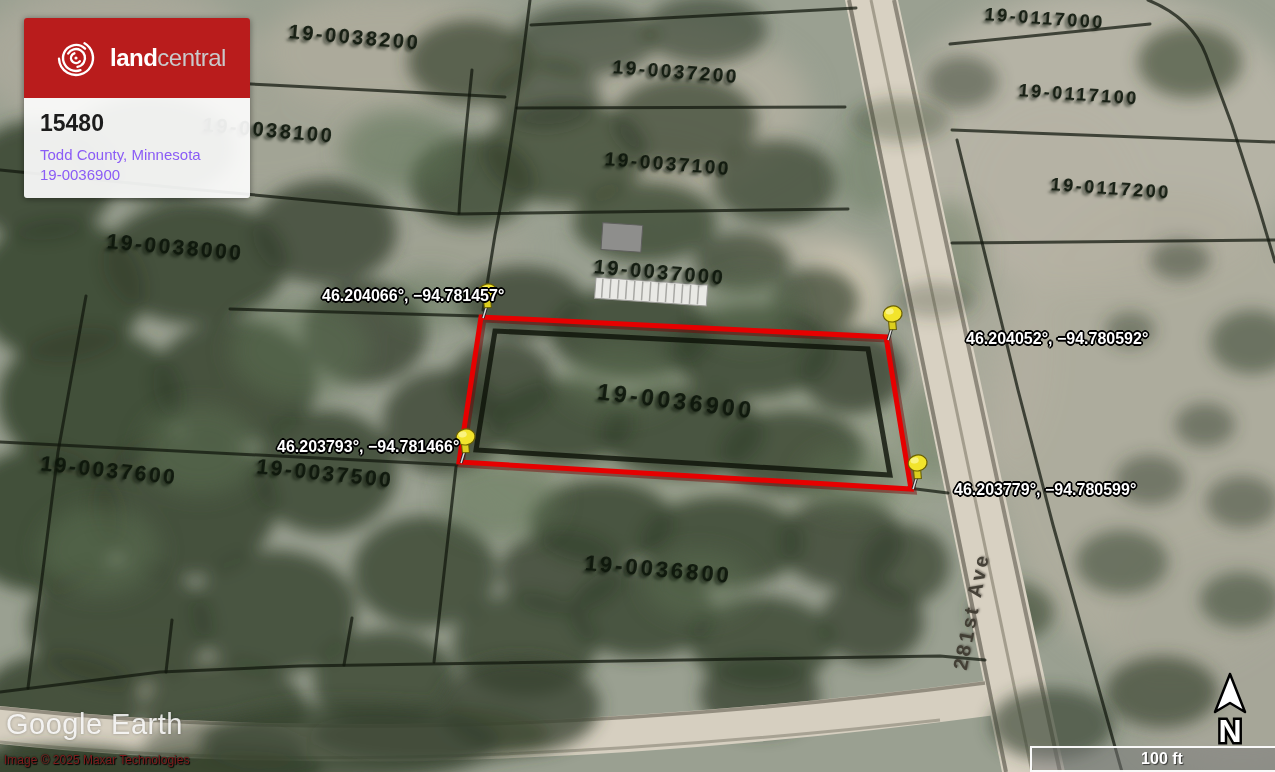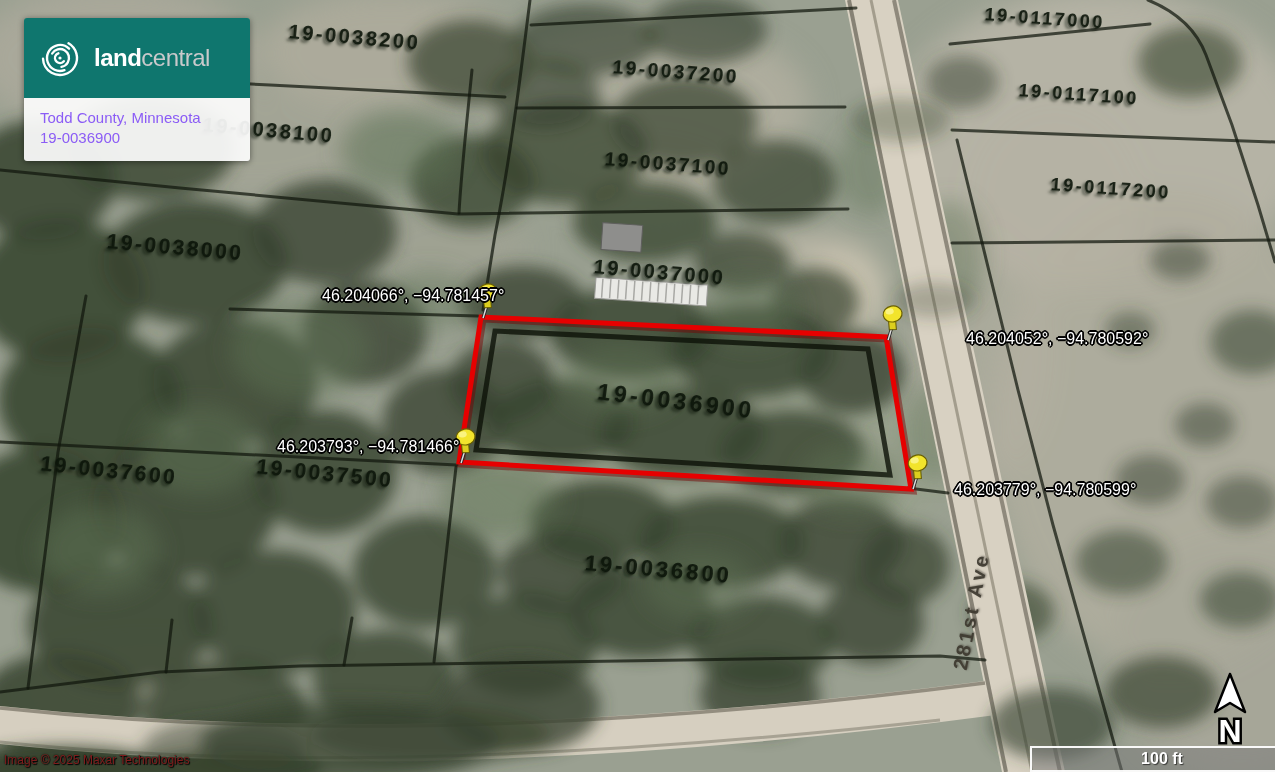--- a/index.html
+++ b/index.html
@@ -7,35 +7,35 @@
   #stage{position:relative;width:1275px;height:772px;background:#9aa091;overflow:hidden;}
   #map-svg{position:absolute;left:0;top:0;}
 
   .parcel-label{
     position:absolute;white-space:nowrap;font-weight:bold;
     color:rgba(12,22,10,0.88);letter-spacing:2.5px;
     text-shadow:-3px 3px 3px rgba(10,18,8,0.55), -1px 1px 1px rgba(10,18,8,0.4);
     transform-origin:left center;z-index:2;
   }
   .coord-label{
-    position:absolute;white-space:nowrap;font-size:16px;font-weight:normal;color:#fff;z-index:5;
+    position:absolute;white-space:nowrap;font-size:16px;font-weight:bold;color:#fff;z-index:5;
     text-shadow:-1.8px 0 0 #000,1.8px 0 0 #000,0 -1.8px 0 #000,0 1.8px 0 #000,
       -1.3px -1.3px 0 #000,1.3px -1.3px 0 #000,-1.3px 1.3px 0 #000,1.3px 1.3px 0 #000;
     padding-left:36px;
   }
   .pin{position:absolute;z-index:4;}
   #road-label{
     position:absolute;left:912px;top:600px;white-space:nowrap;z-index:2;
     font-size:20px;font-weight:bold;letter-spacing:3px;color:rgba(62,58,48,0.92);
     text-shadow:1px 1px 2px rgba(50,46,38,0.5);transform:rotate(-79deg);
   }
 
   #listing-card{position:absolute;left:24px;top:18px;width:226px;z-index:7;
     border-radius:3px;overflow:hidden;box-shadow:0 1px 6px rgba(0,0,0,0.45);}
-  .card-header{background:#0f766e;height:80px;display:flex;align-items:center;padding-left:15px;}
+  .card-header{background:#b91c1c;height:80px;display:flex;align-items:center;padding-left:31px;}
   .brand-text{margin-left:13px;font-size:24px;letter-spacing:-0.5px;}
   .brand-bold{color:#ffffff;font-weight:bold;}
   .brand-light{color:#c9c9cb;font-weight:normal;}
   .card-body{background:rgba(253,253,253,0.92);padding:10px 16px 14px 16px;}
   .listing-id{font-size:23px;font-weight:bold;color:#1c1c1c;margin:2px 0 8px 0;}
   .listing-loc,.listing-parcel{font-size:15px;color:#8b5cf6;line-height:1.3;}
 
   #ge-logo{position:absolute;left:6px;top:708px;z-index:5;font-size:29px;letter-spacing:0.5px;
     color:rgba(255,255,255,0.85);text-shadow:0 0 3px rgba(0,0,0,0.3);}
   #copyright{position:absolute;left:4px;top:753px;z-index:5;font-size:12px;color:#7f1d1d;
@@ -284,25 +284,27 @@
           <circle cx="21" cy="21" r="17" stroke-width="2.4" stroke-dasharray="70 37" transform="rotate(-60 21 21)"></circle>
           <circle cx="21" cy="21" r="13" stroke-width="2.4" stroke-dasharray="55 27" transform="rotate(70 21 21)"></circle>
           <circle cx="21" cy="21" r="9" stroke-width="2.4" stroke-dasharray="36 21" transform="rotate(-150 21 21)"></circle>
           <circle cx="21" cy="21" r="5" stroke-width="2.4" stroke-dasharray="18 14" transform="rotate(40 21 21)"></circle>
           <circle cx="21" cy="21" r="1.6" fill="#fff" stroke="none"></circle>
         </g>
       </svg>
       <div class="brand-text"><span class="brand-bold">land</span><span class="brand-light">central</span></div>
     </div>
     <div class="card-body">
+      <div class="listing-id">15480</div>
       <div class="listing-loc">Todd County, Minnesota</div>
       <div class="listing-parcel">19-0036900</div>
     </div>
   </div>
 
+  <div id="ge-logo">Google Earth</div>
   <div id="copyright">Image © 2025 Maxar Technologies</div>
 
   <svg id="north-arrow" width="48" height="78" viewBox="0 0 48 78">
     <polygon points="24,4 9,42 24,33 39,42" fill="#fff" stroke="#000" stroke-width="2.5" stroke-linejoin="round"></polygon>
     <text x="24" y="72" text-anchor="middle" font-family="Liberation Sans, sans-serif" font-size="32" font-weight="bold" fill="#fff" stroke="#000" stroke-width="5" paint-order="stroke">N</text>
   </svg>
 
   <div id="scale-bar">
     <span>100 ft</span>
   </div>

